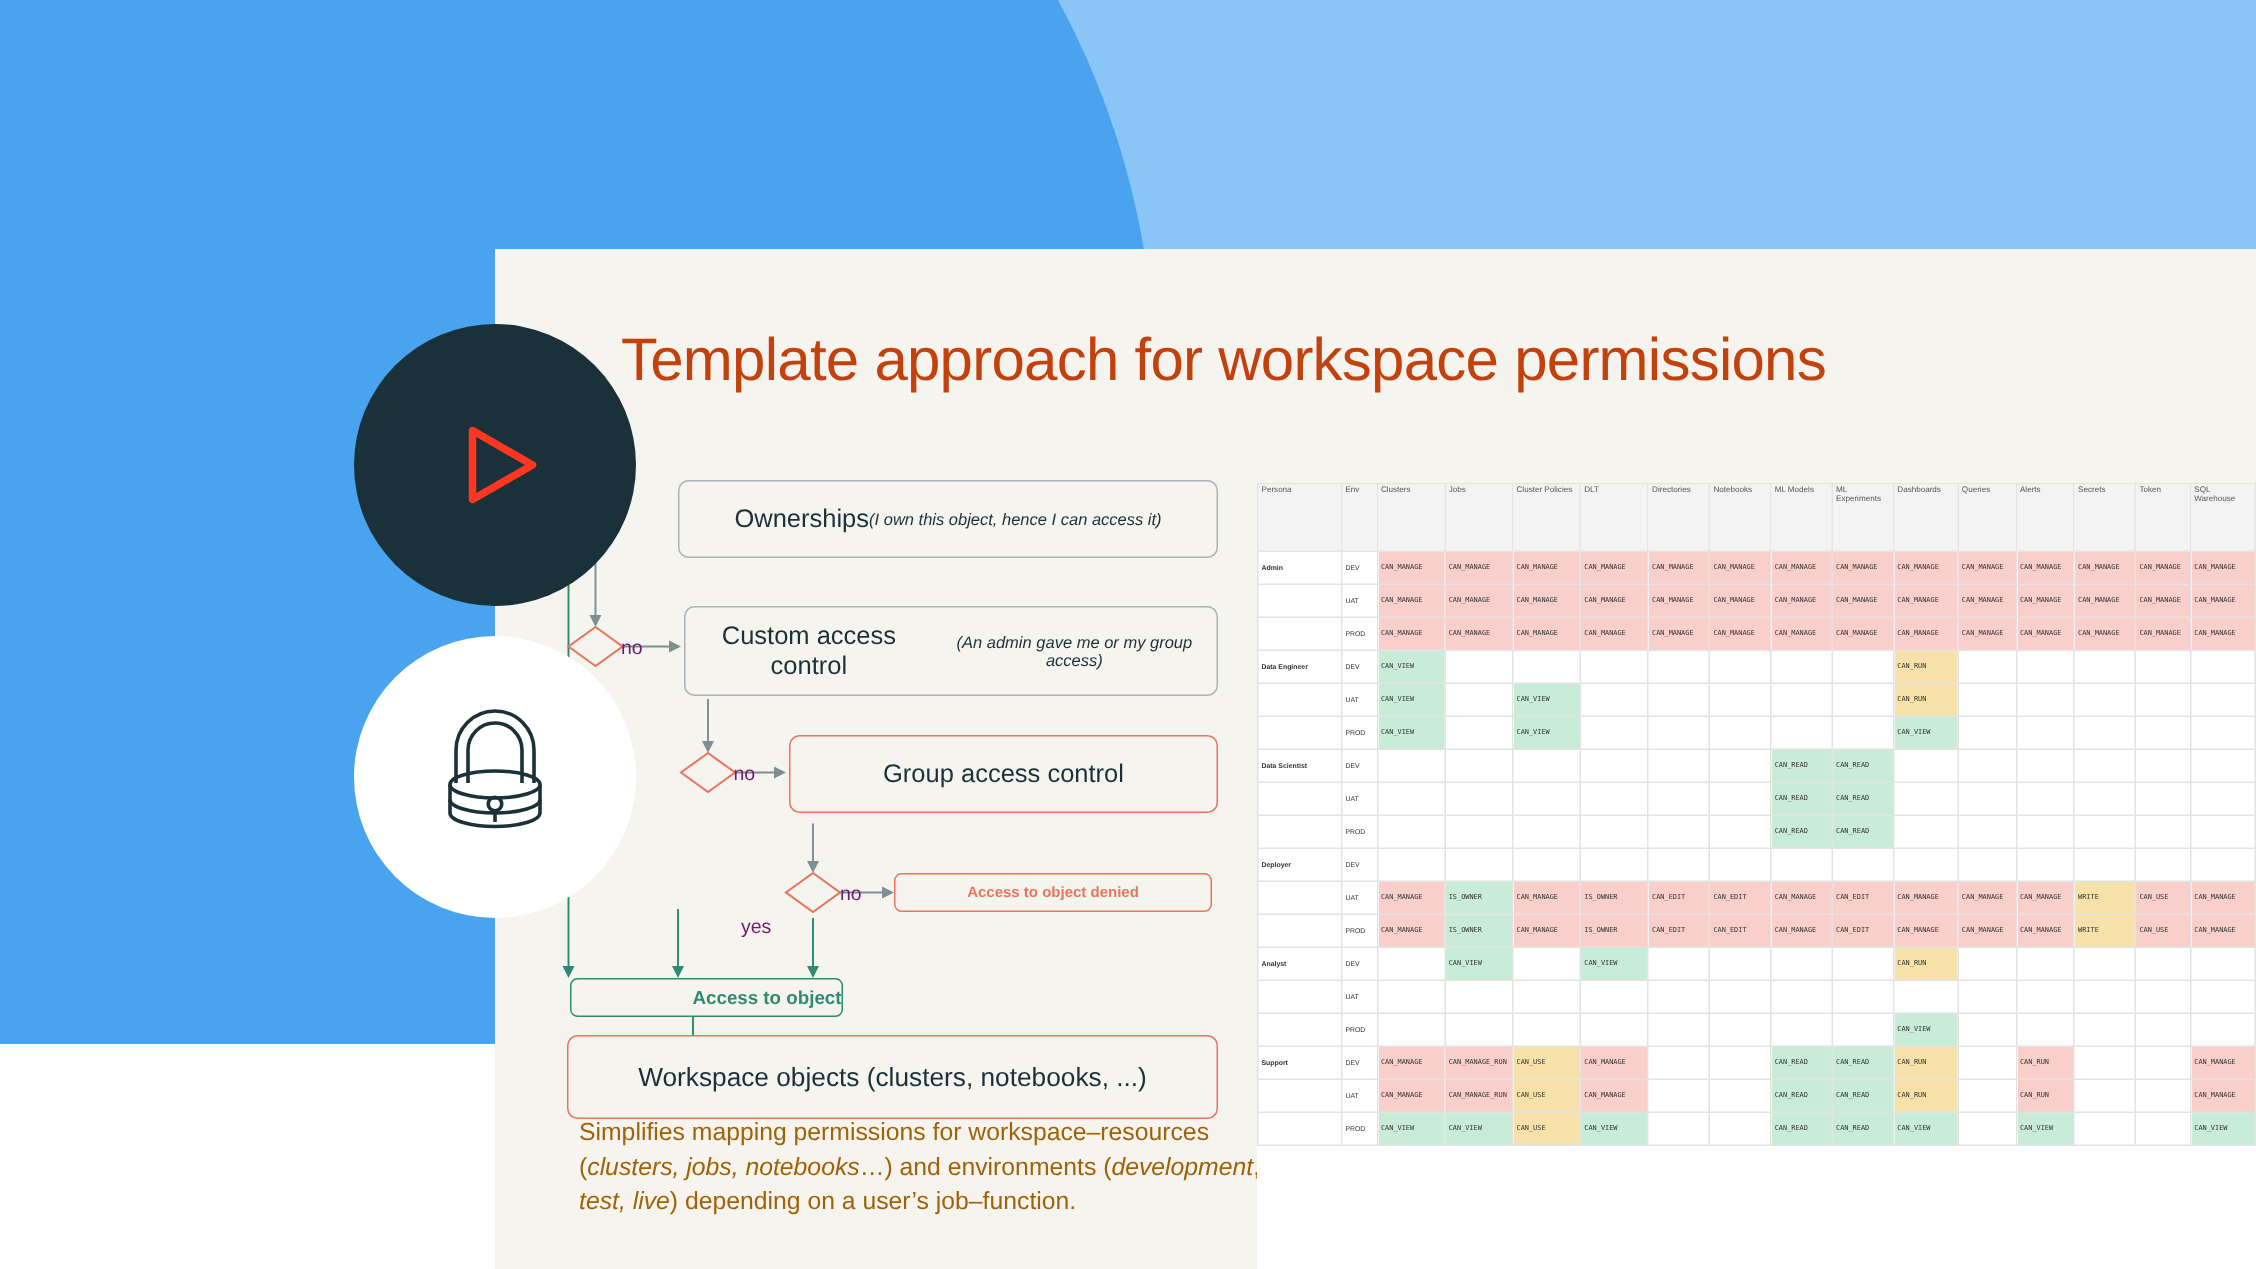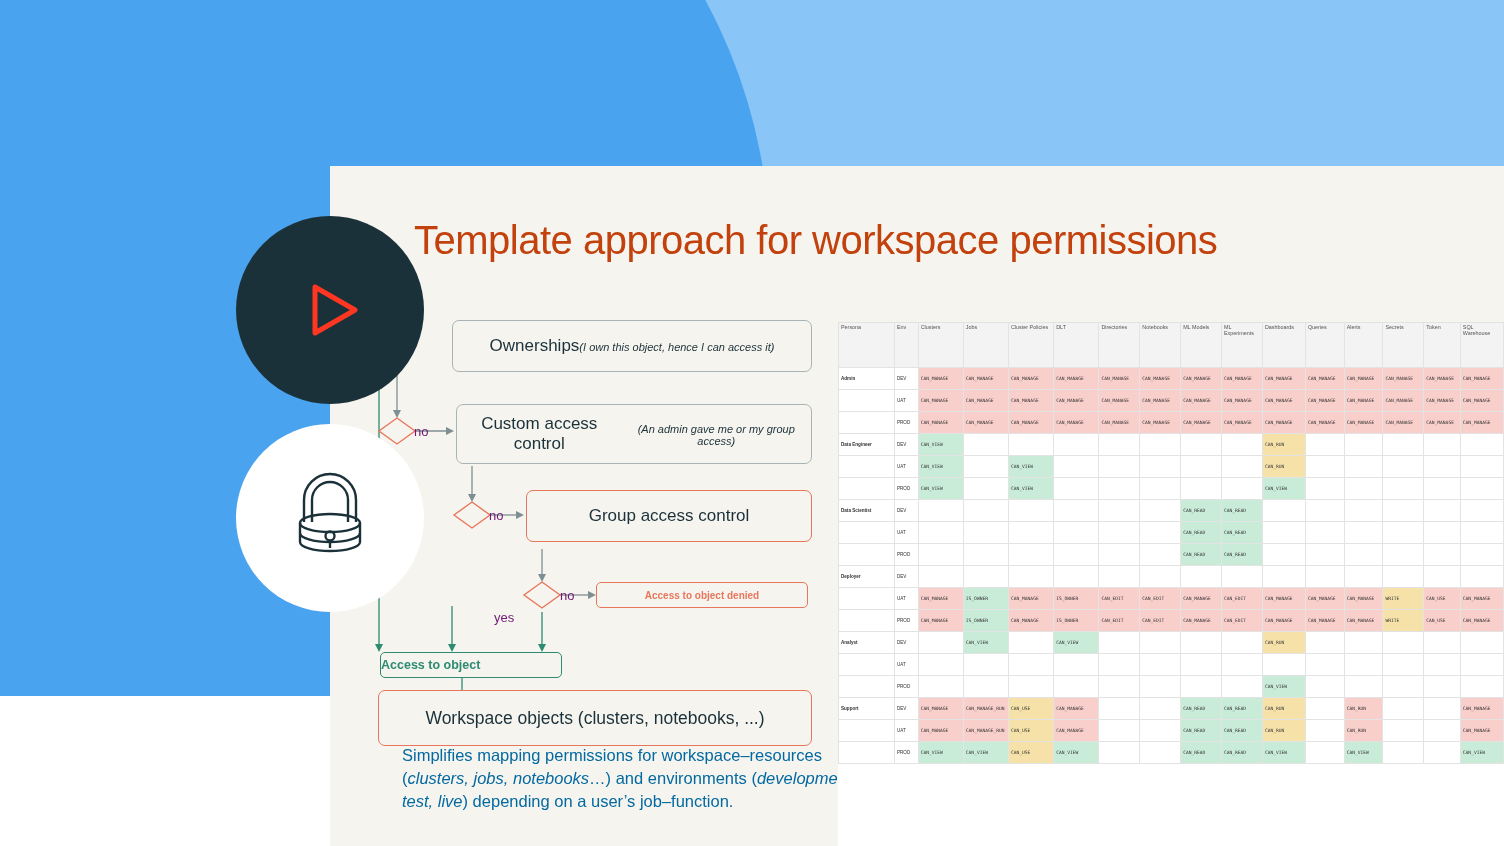--- a/index.html
+++ b/index.html
@@ -102,36 +102,35 @@
   }
   .granted {
     position: absolute;
     box-sizing: border-box;
     border: 1.4px solid #2e8b72;
     border-radius: 5px;
     background: #f6f4ef;
     color: #2e8b72;
     font-size: 12.5px;
     font-weight: bold;
-    display: flex; align-items: center; justify-content: flex-start;
+    display: flex; align-items: center; justify-content: flex-end;
   }
   .lbl {
     position: absolute;
     font-size: 13px;
     color: #701a75;
   }
   
   .caption {
     position: absolute;
     left: 56px; top: 578px;
     width: 640px;
     font-size: 16.5px;
     line-height: 23px;
-    color: #0369a1;
-    margin-left: 16px;
+    color: #a16207;
   }
   .caption i { font-style: italic; }
   
   .matrix-wrap {
     position: absolute;
     left: 508px; top: 156px;
     width: 666px; height: 564px;
     overflow: hidden;
     background: #ffffff;
   }

